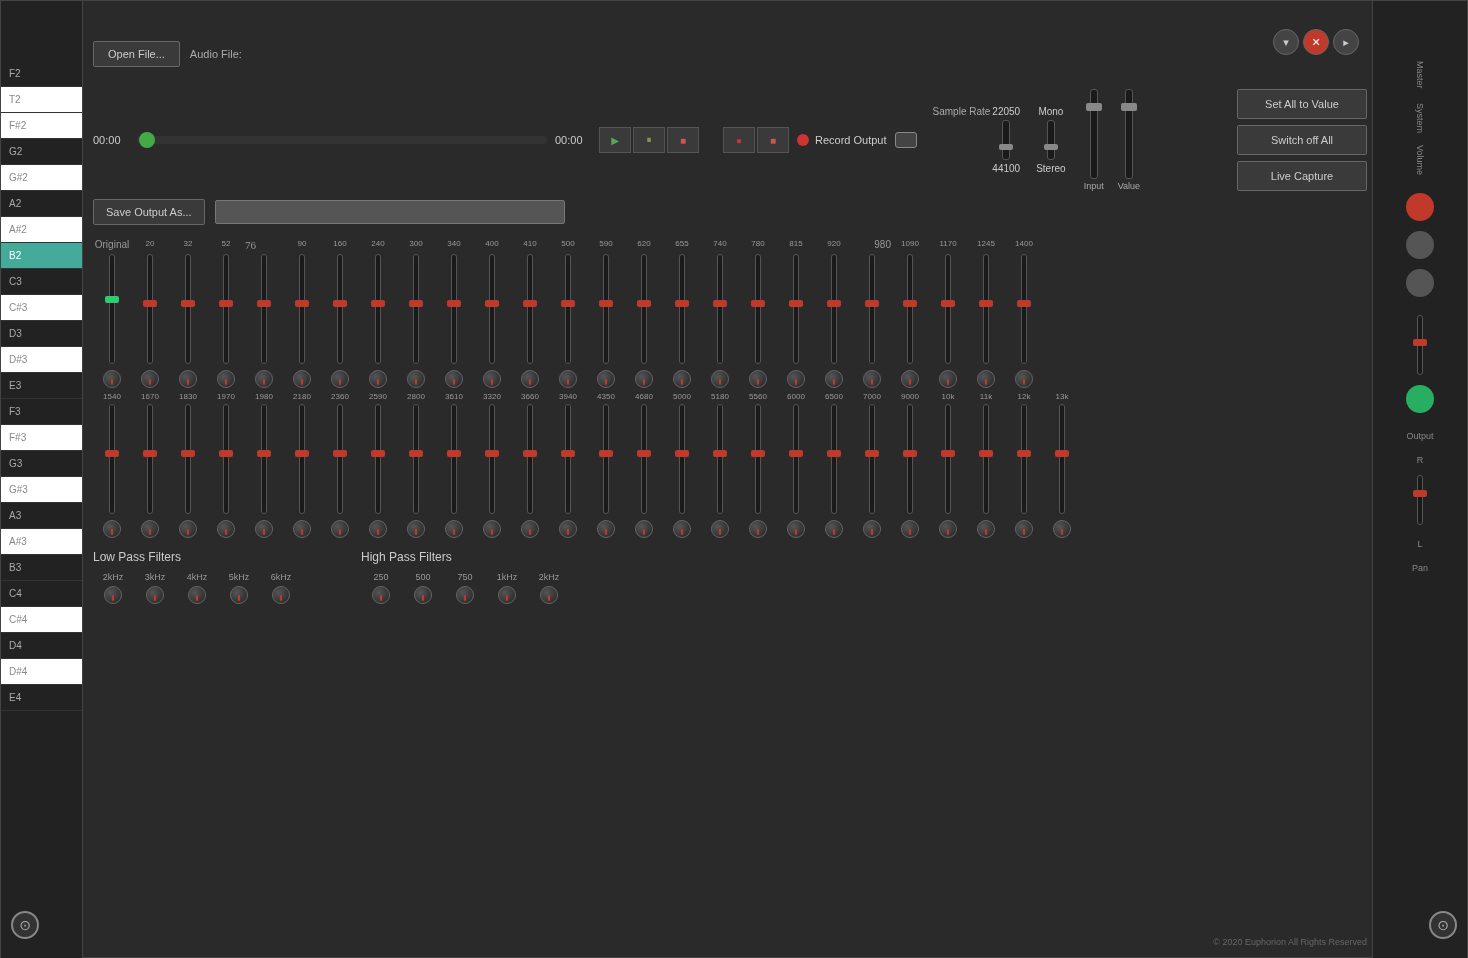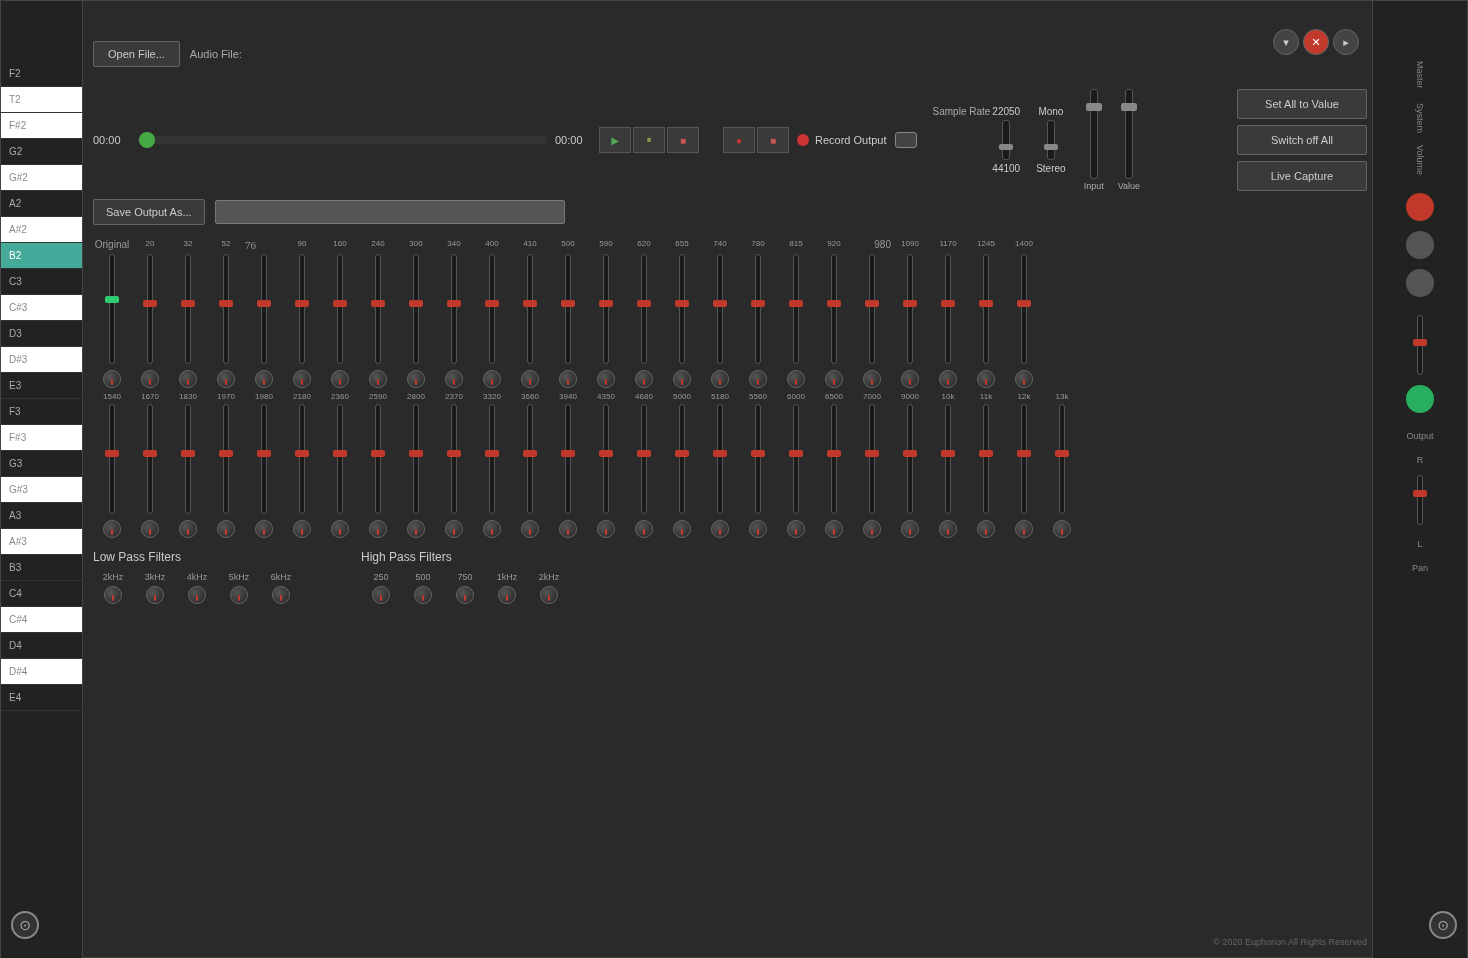--- a/index.html
+++ b/index.html
@@ -572,21 +572,21 @@
       <div style="display:flex; margin-bottom:3px;" id="eq-labels-2">
           <div style="font-size: 8px; color: rgb(153, 153, 153); text-align: center; min-width: 38px;">1540</div>
           <div style="font-size: 8px; color: rgb(153, 153, 153); text-align: center; min-width: 38px;">1670</div>
           <div style="font-size: 8px; color: rgb(153, 153, 153); text-align: center; min-width: 38px;">1830</div>
           <div style="font-size: 8px; color: rgb(153, 153, 153); text-align: center; min-width: 38px;">1970</div>
           <div style="font-size: 8px; color: rgb(153, 153, 153); text-align: center; min-width: 38px;">1980</div>
           <div style="font-size: 8px; color: rgb(153, 153, 153); text-align: center; min-width: 38px;">2180</div>
           <div style="font-size: 8px; color: rgb(153, 153, 153); text-align: center; min-width: 38px;">2360</div>
           <div style="font-size: 8px; color: rgb(153, 153, 153); text-align: center; min-width: 38px;">2590</div>
           <div style="font-size: 8px; color: rgb(153, 153, 153); text-align: center; min-width: 38px;">2800</div>
-          <div style="font-size: 8px; color: rgb(153, 153, 153); text-align: center; min-width: 38px;">2370</div>
+          <div style="font-size: 8px; color: rgb(153, 153, 153); text-align: center; min-width: 38px;">3610</div>
           <div style="font-size: 8px; color: rgb(153, 153, 153); text-align: center; min-width: 38px;">3320</div>
           <div style="font-size: 8px; color: rgb(153, 153, 153); text-align: center; min-width: 38px;">3660</div>
           <div style="font-size: 8px; color: rgb(153, 153, 153); text-align: center; min-width: 38px;">3940</div>
           <div style="font-size: 8px; color: rgb(153, 153, 153); text-align: center; min-width: 38px;">4350</div>
           <div style="font-size: 8px; color: rgb(153, 153, 153); text-align: center; min-width: 38px;">4680</div>
           <div style="font-size: 8px; color: rgb(153, 153, 153); text-align: center; min-width: 38px;">5000</div>
           <div style="font-size: 8px; color: rgb(153, 153, 153); text-align: center; min-width: 38px;">5180</div>
           <div style="font-size: 8px; color: rgb(153, 153, 153); text-align: center; min-width: 38px;">5560</div>
           <div style="font-size: 8px; color: rgb(153, 153, 153); text-align: center; min-width: 38px;">6000</div>
           <div style="font-size: 8px; color: rgb(153, 153, 153); text-align: center; min-width: 38px;">6500</div>

